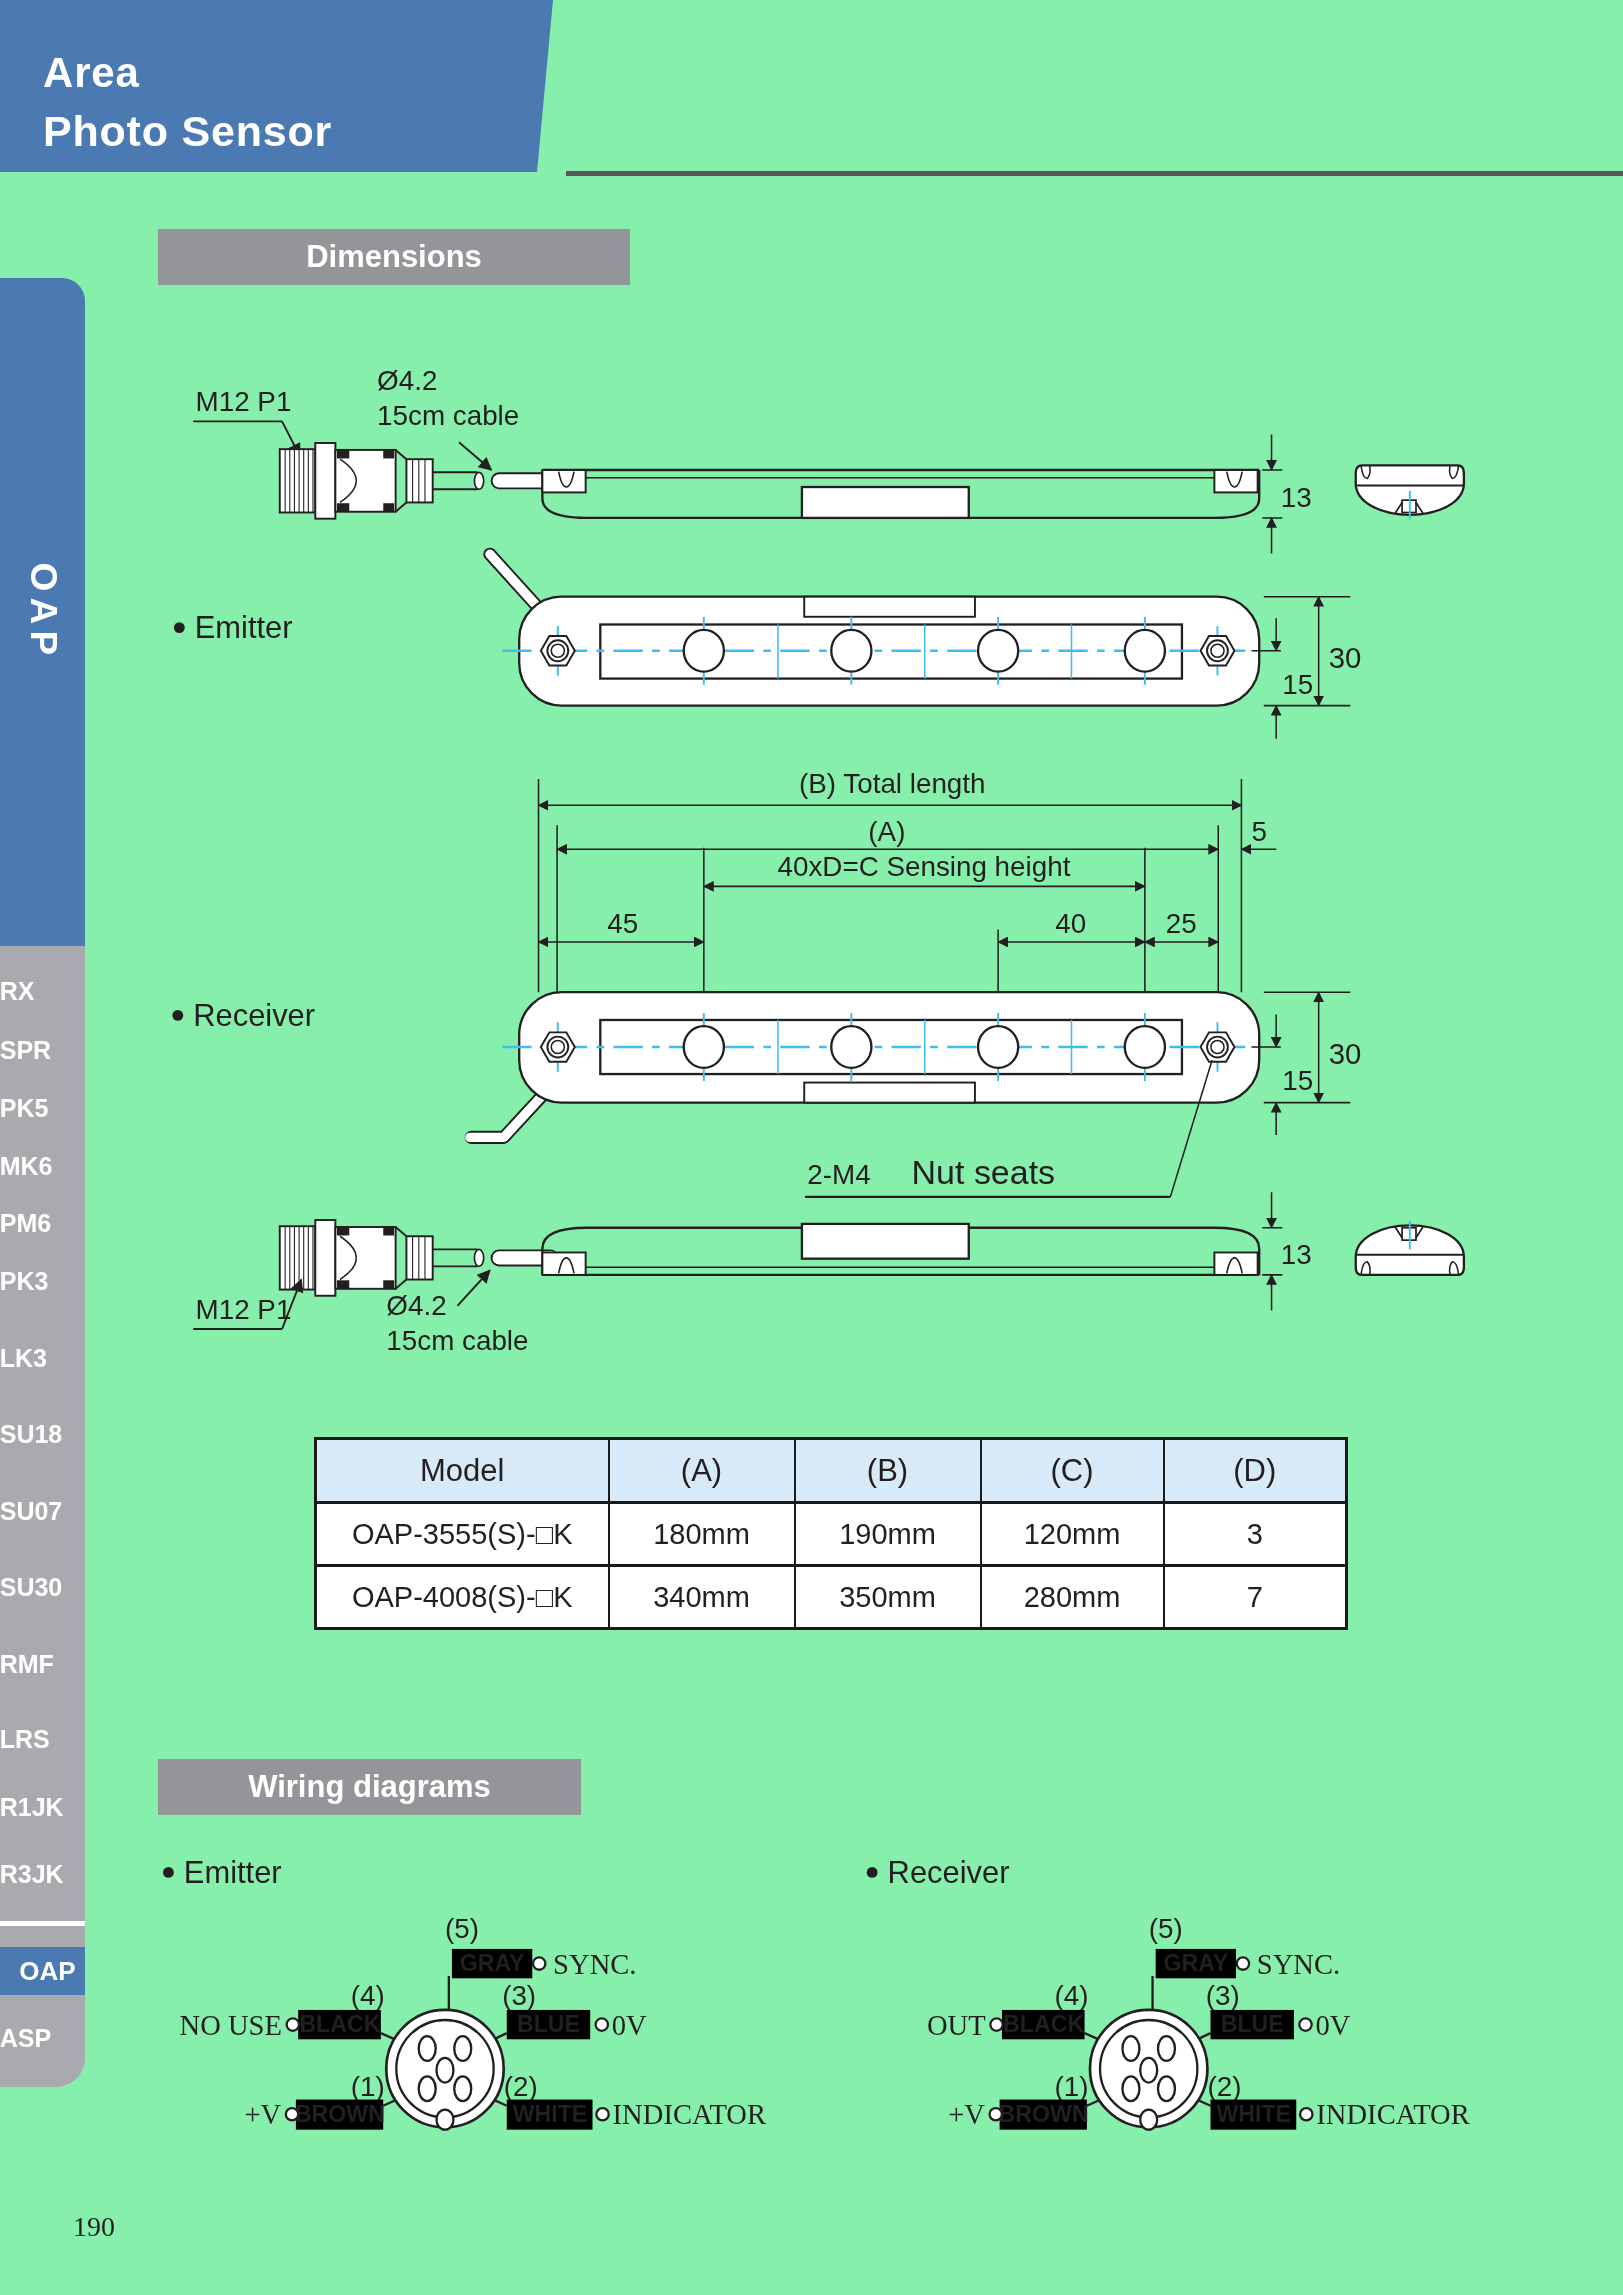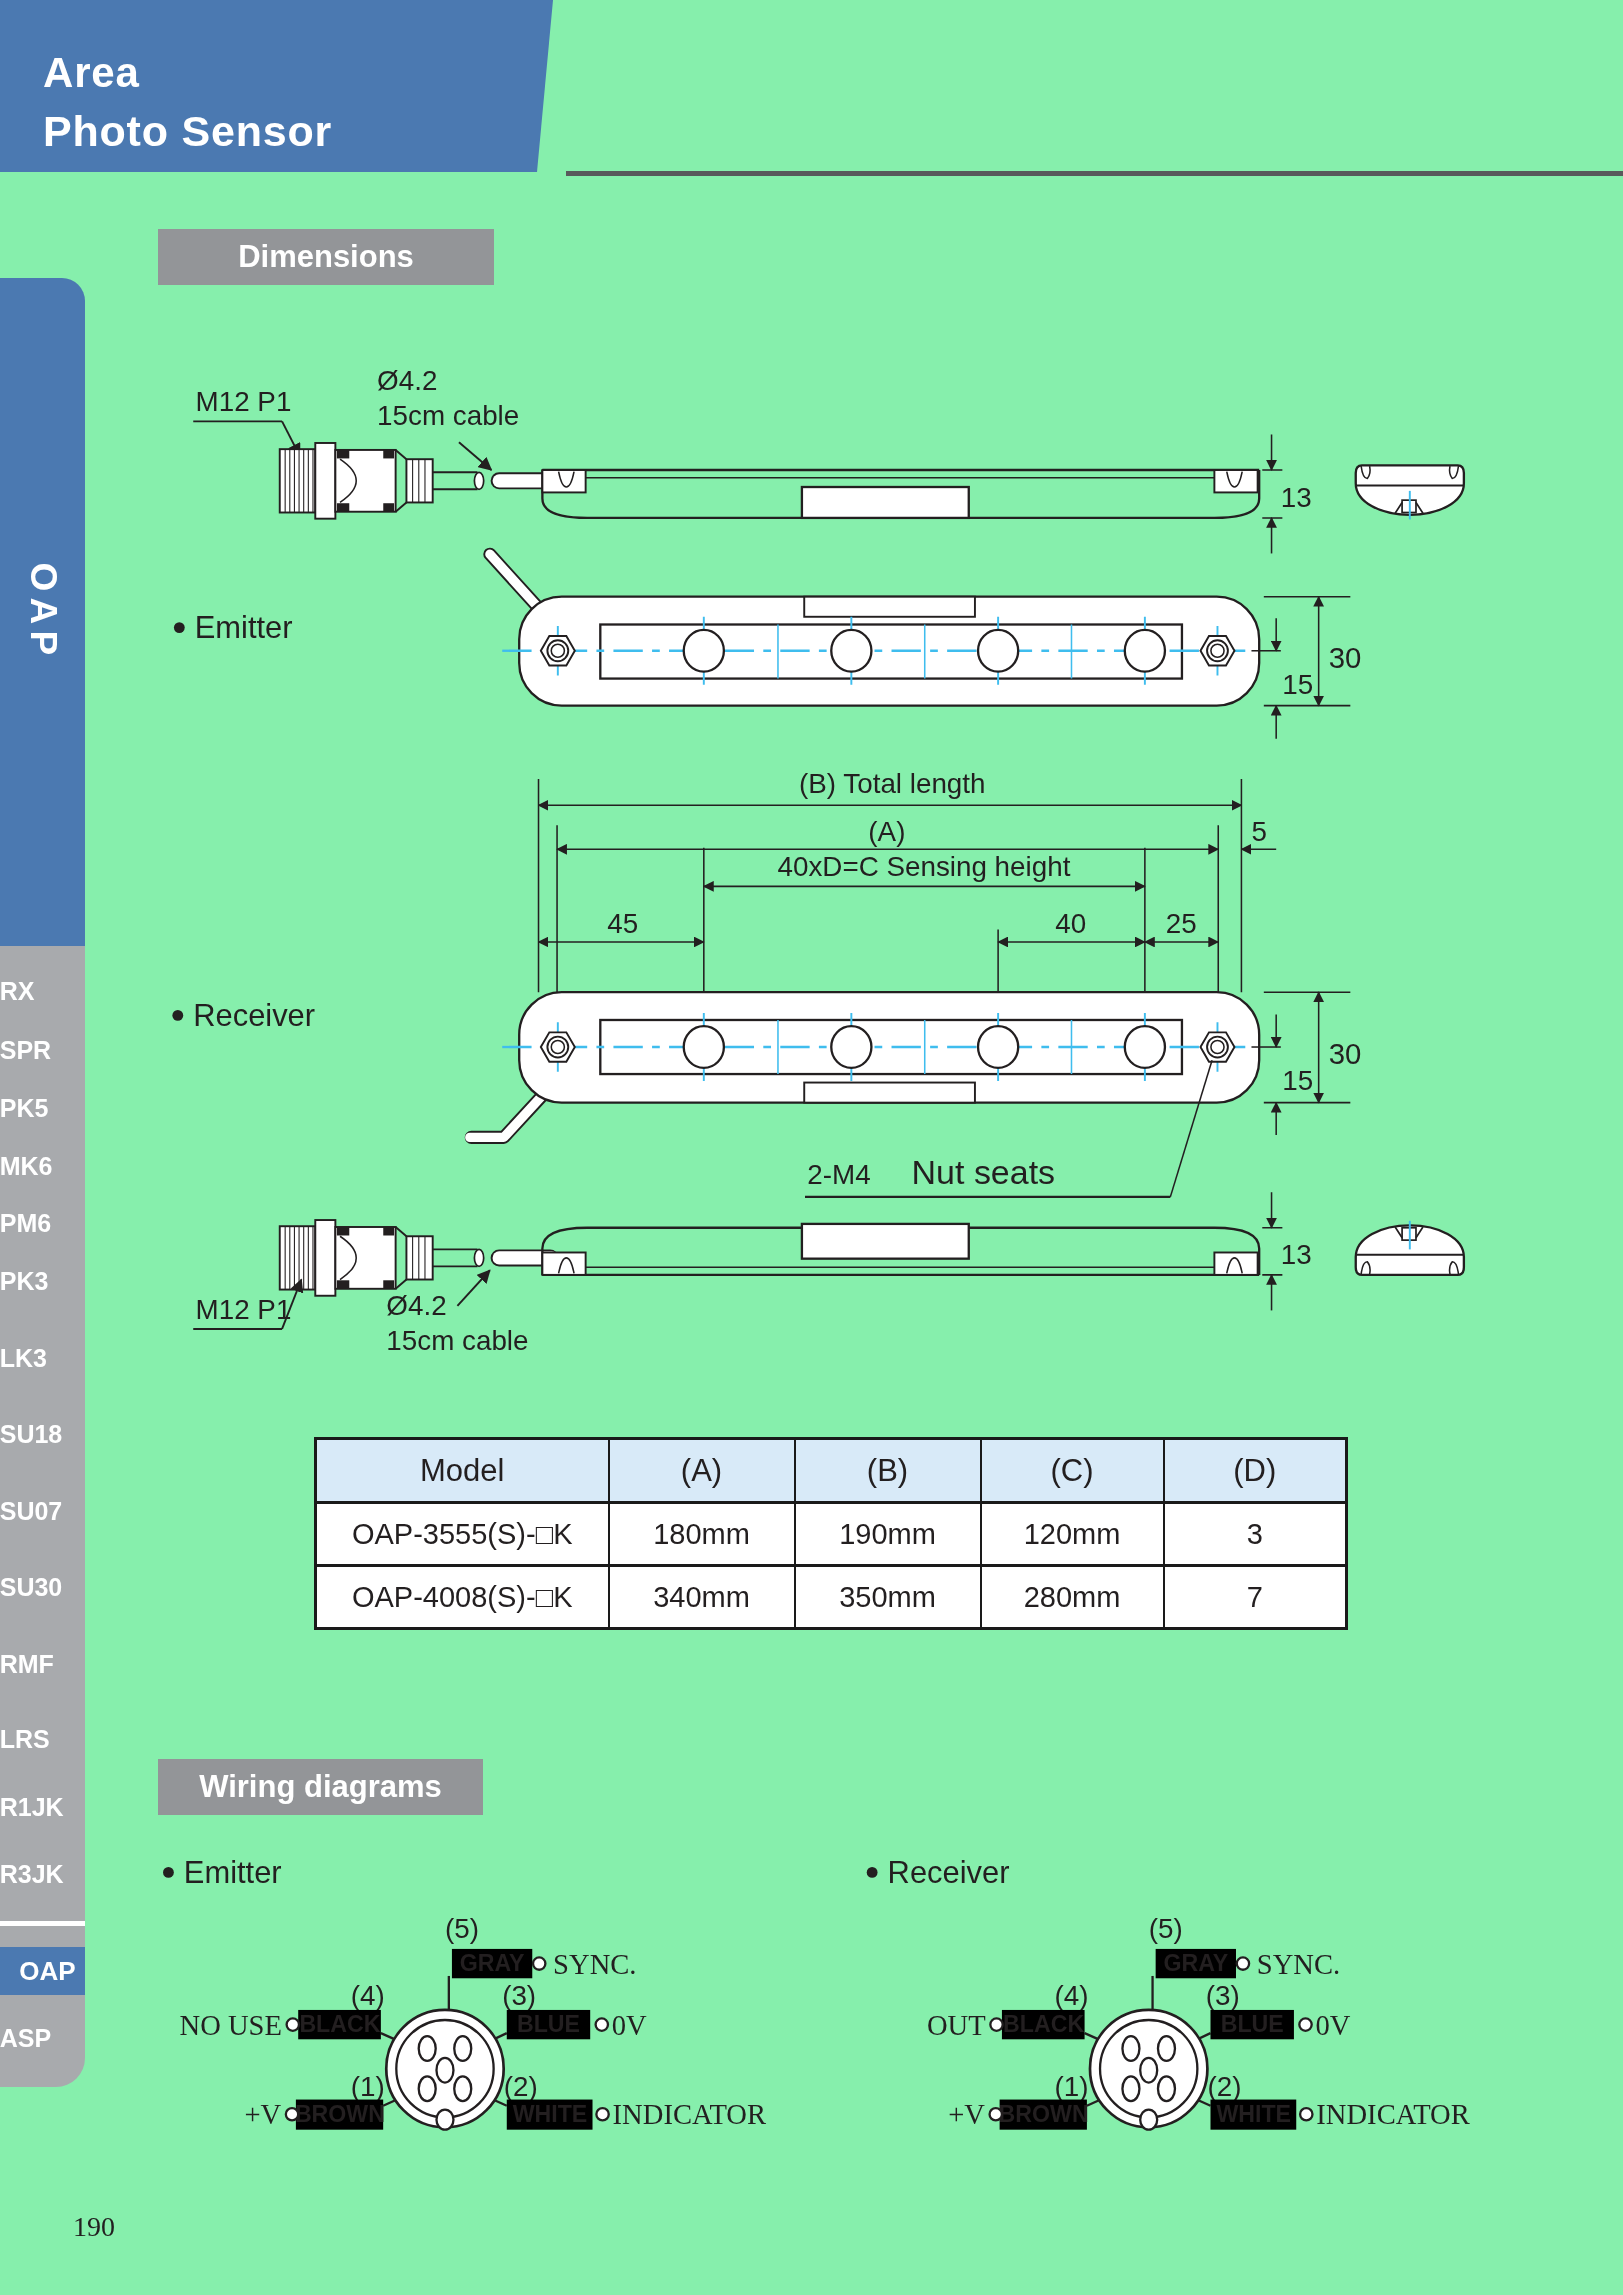--- a/index.html
+++ b/index.html
@@ -41,22 +41,22 @@
     position:absolute; left:0; top:1001px; width:85px; height:48px; background:#4b79b1;
     color:#fff; font-weight:bold; font-size:26px; line-height:48px; text-align:right;
   }
   .sb-active span { margin-right:9.3px; }
 
   
   .sec-header {
     background:#939598; color:#fff; font-weight:bold; font-size:31px;
     display:flex; align-items:center; justify-content:center;
   }
-  #dims-header   { left:158px; top:229px;  width:336px; height:56px; }
-  #wiring-header { left:158px; top:1759px; width:325px; height:56px; }
+  #dims-header   { left:158px; top:229px;  width:472px; height:56px; }
+  #wiring-header { left:158px; top:1759px; width:423px; height:56px; }
 
   
   .spec-table-wrap { left:314px; top:1437px; }
   table.spec { border-collapse:collapse; table-layout:fixed; width:1031px; background:#fff; }
   table.spec th, table.spec td {
     border:2.3px solid #1a1a1a; text-align:center; vertical-align:middle;
     font-weight:normal; padding:0;
   }
   table.spec { border:3.1px solid #1a1a1a;padding-left:40px; }
   table.spec th { background:#d8eaf8; font-size:31px; height:61px; }

